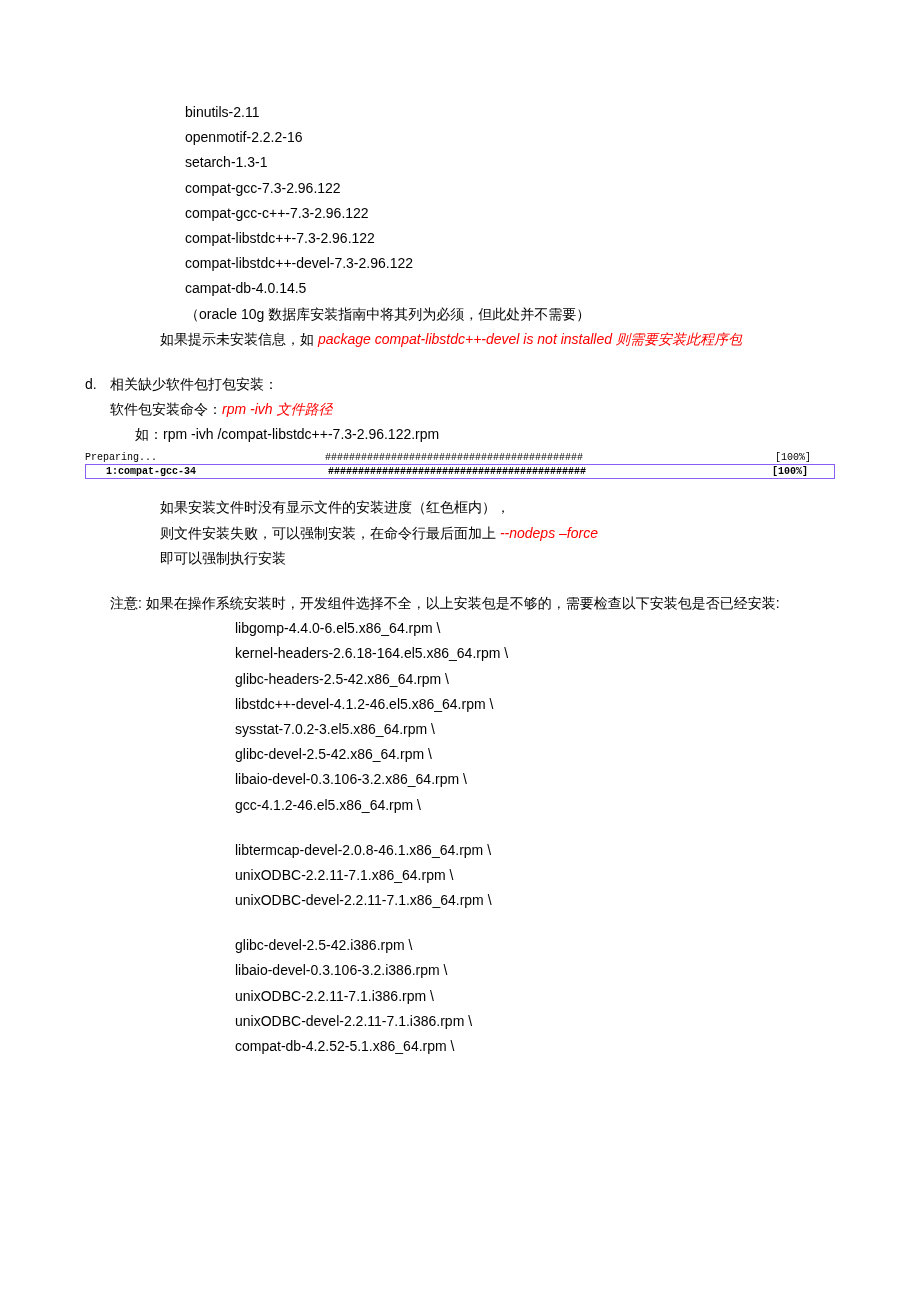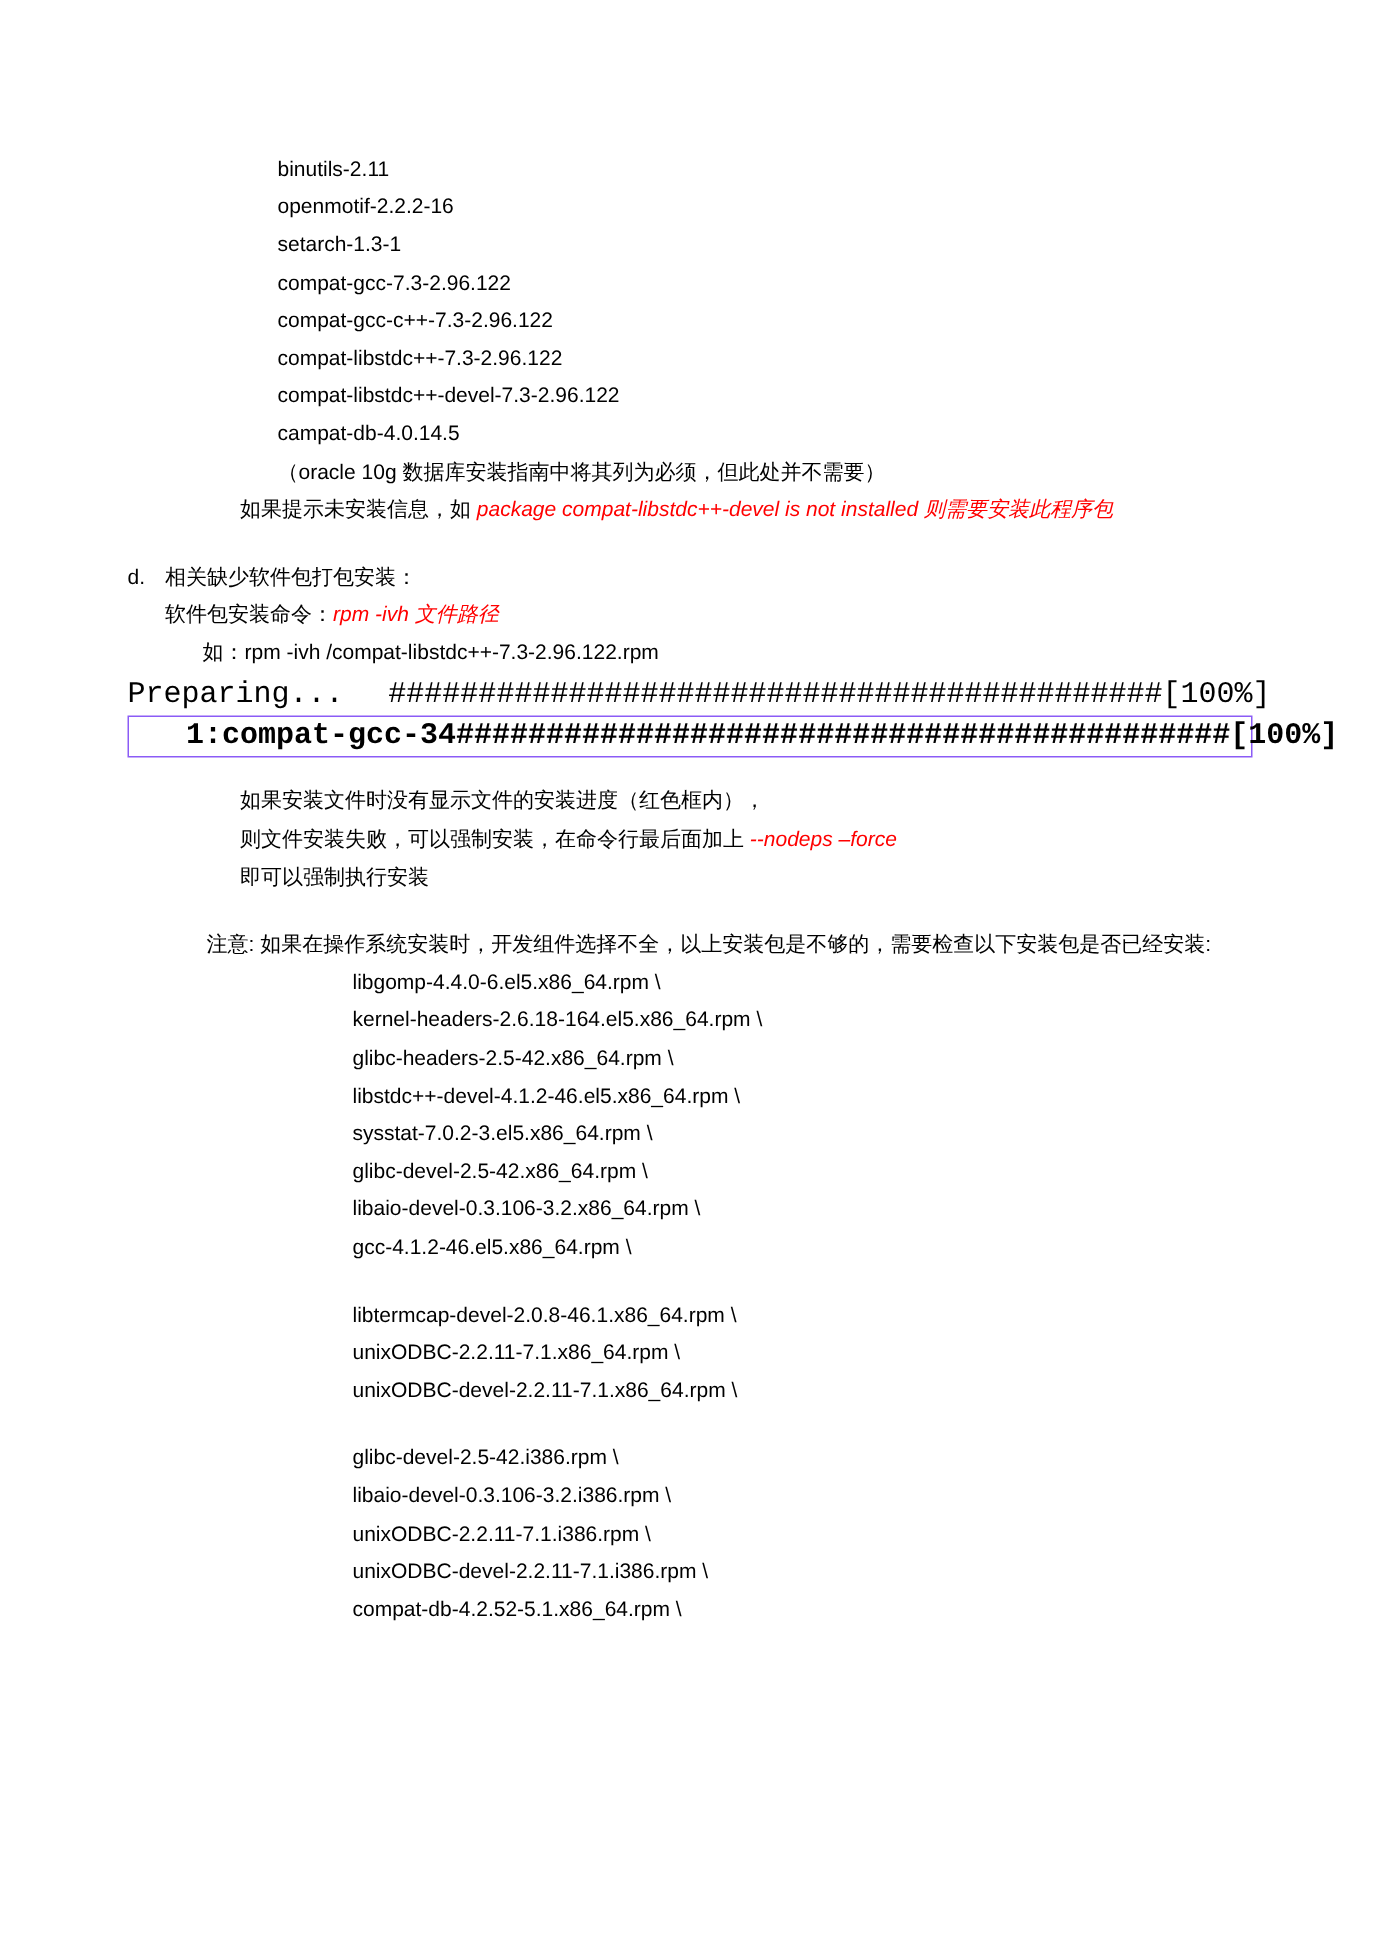--- a/index.html
+++ b/index.html
@@ -14,40 +14,40 @@
     }
     .indent-1 { padding-left: 75px; }
     .indent-2 { padding-left: 100px; }
     .red { color: #ff0000; font-style: italic; }
     .list-d { display: flex; }
     .list-d .marker { width: 25px; flex-shrink: 0; }
     .list-d .content { flex: 1; }
     .sub-indent { padding-left: 25px; }
     .terminal-block {
       font-family: "Courier New", monospace;
-      font-size: 20px;
+      font-size: 10px;
       color: #000;
       margin: 4px 0 16px 0;
       line-height: 1.3;
     }
     .terminal-row { display: flex; white-space: pre; }
     .term-label { width: 240px; }
     .term-bar { flex: 1; }
     .term-pct { width: 60px; text-align: left; }
     .red-box {
       border: 1px solid #8b5cf6;
       display: flex;
       white-space: pre;
       padding: 0 2px;
       font-weight: bold;
     }
     .spacer-md { height: 20px; }
     .notice-block { padding-left: 0px; margin-top: 20px; }
     .pkg-list-2 { padding-left: 150px; }
-    .section-intro { padding-left: 25px; text-align: center; }
+    .section-intro { padding-left: 25px; }
   </style>
 </head>
 <body>
 
 <div class="indent-2">
   <div>binutils-2.11</div>
   <div>openmotif-2.2.2-16</div>
   <div>setarch-1.3-1</div>
   <div>compat-gcc-7.3-2.96.122</div>
   <div>compat-gcc-c++-7.3-2.96.122</div>

